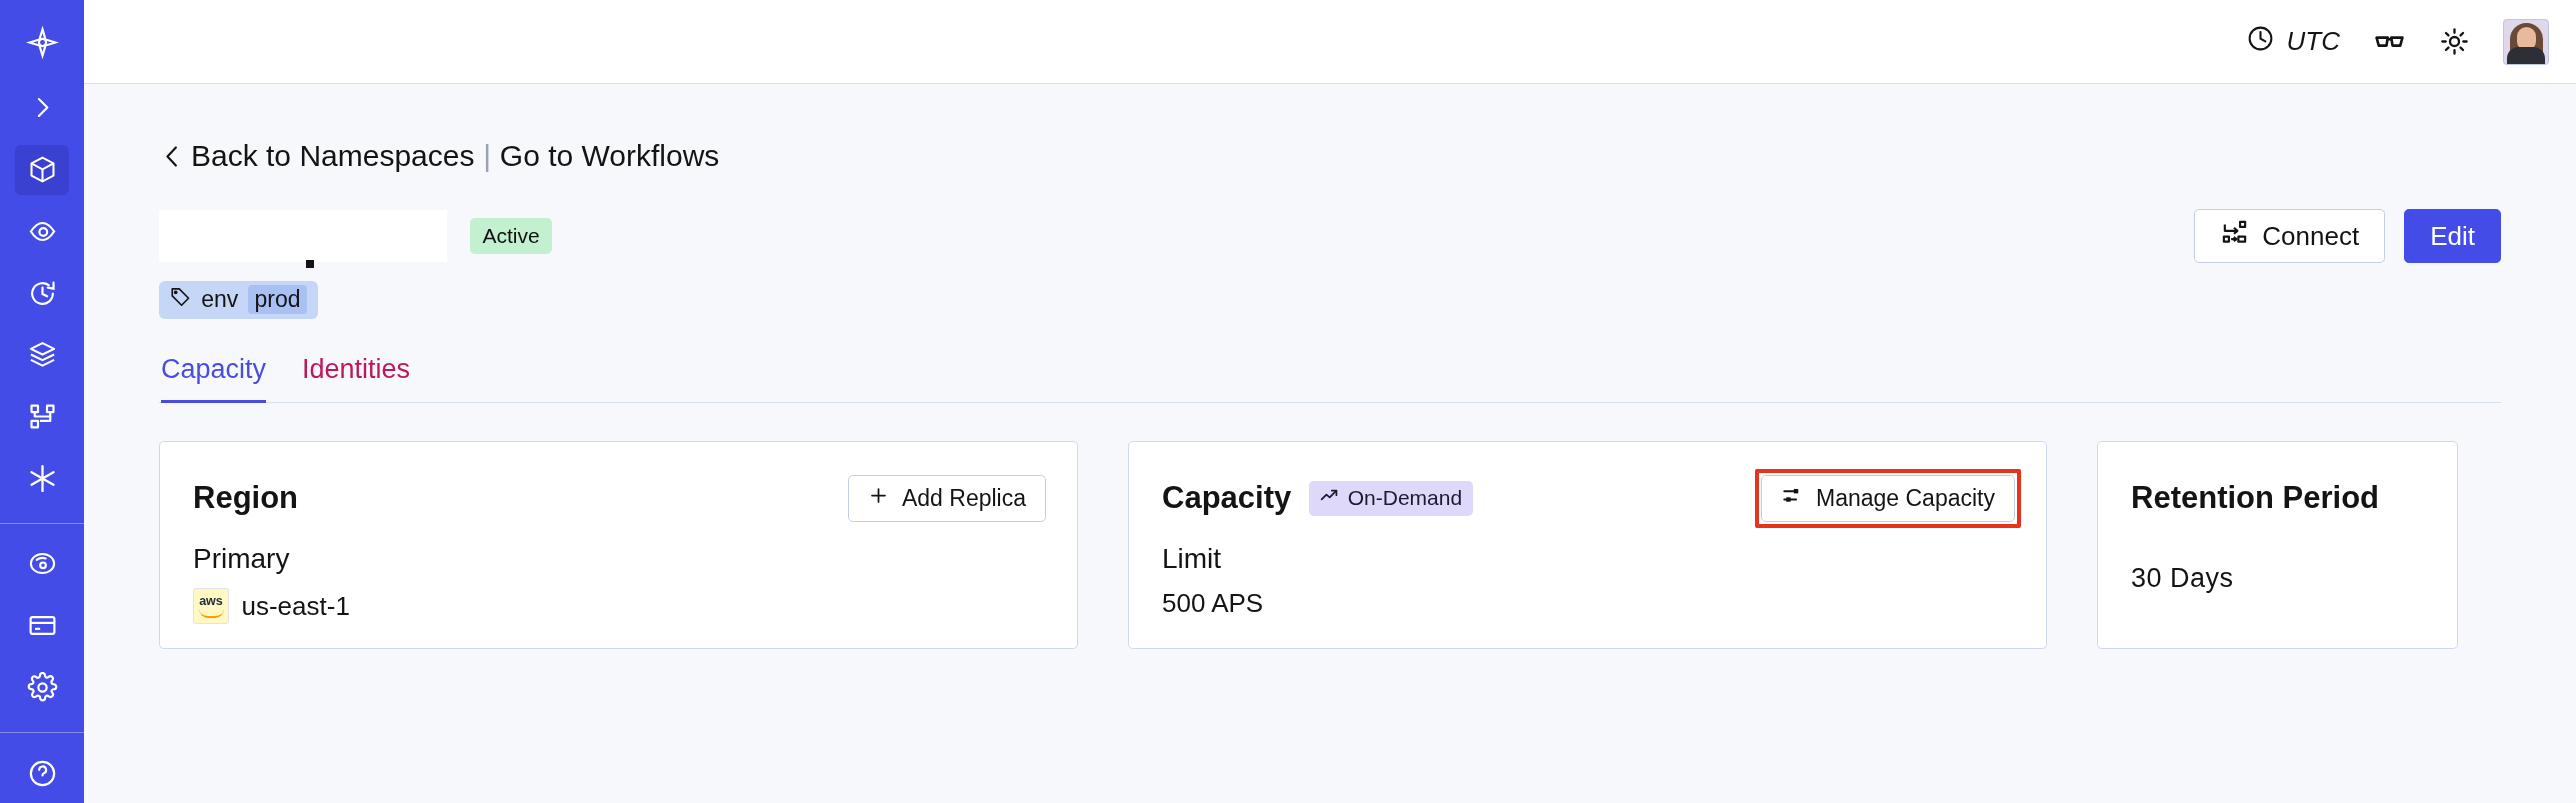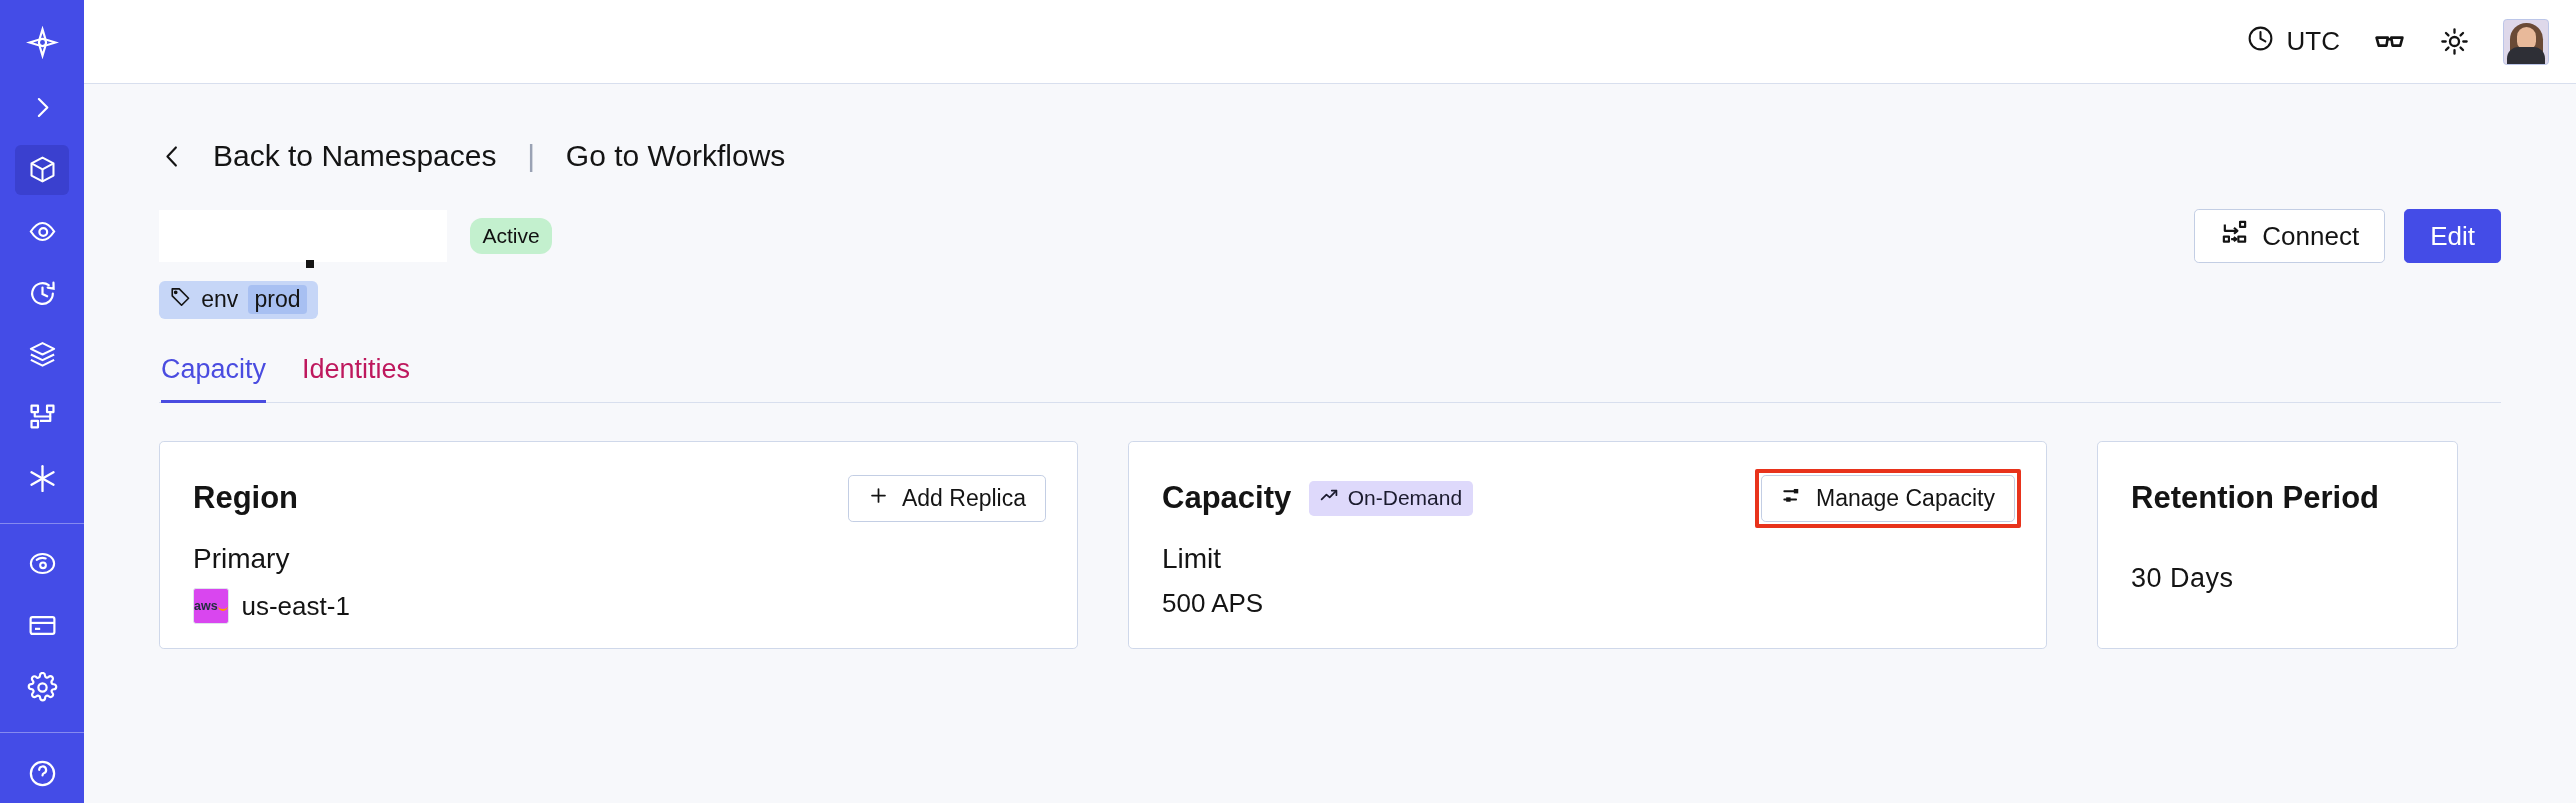--- a/index.html
+++ b/index.html
@@ -49,21 +49,21 @@
   .topbar {
     height: 84px; min-height: 84px;
     background: #ffffff;
     border-bottom: 1px solid #d8dfee;
     display: flex; align-items: center; justify-content: flex-end;
     padding-right: 27px;
     gap: 33px;
   }
   .tz {
     display: flex; align-items: center; gap: 11.5px;
-    font-size: 26px; color: #141414; cursor: pointer;
+    font-size: 26px; color: #141414; cursor: pointer; font-style: italic;
   }
   .tb-icon { display:flex; align-items:center; justify-content:center; cursor:pointer; color:#141414; }
   .avatar {
     width: 46px; height: 46px; border-radius: 3.8px;
     border: 1.9px solid #bcc6e8;
     overflow: hidden;
     background: #ded8ea;
     position: relative;
     cursor: pointer;
     flex: 0 0 auto;
@@ -78,21 +78,21 @@
   }
   .avatar .body {
     position:absolute; left:2.9px; bottom:0; width:38px; height:16.3px;
     border-radius: 11.5px 11.5px 0 0; background:#2e2f36;
   }
 
   
   .content { flex: 1 1 auto; padding: 38px 75px 0 75px; overflow: hidden; }
 
   .breadcrumb {
-    display: flex; align-items: center; gap: 27px;
+    display: flex; align-items: center; gap: 5px;
     font-size: 30px; color: #141414;
     margin-top: 17.3px;
   }
   .breadcrumb .chev { display:flex; align-items:center; cursor:pointer; }
   .bc-link { cursor: pointer; white-space: nowrap; }
   .bc-sep { color: #9aa2b4; padding: 0 3.8px; }
 
   .title-row {
     display: flex; align-items: center;
     margin-top: 36px;
@@ -104,21 +104,21 @@
   }
   .title-dot {
     position: absolute; left: 51%; bottom: -5.8px;
     width: 7.7px; height: 8.6px; background: #141414;
   }
   .badge-active {
     margin-left: 23px;
     background: #c3f0ce; color: #111;
     font-size: 21px;
     padding: 5.8px 12.5px;
-    border-radius: 12px;
+    border-radius: 5px;
     line-height: 1.15;
   }
   .title-actions { margin-left: auto; display: flex; align-items: center; gap: 19px; }
   .btn {
     display: inline-flex; align-items: center; justify-content: space-between;
     gap: 13.4px;
     font-size: 26px;
     cursor: pointer;
     white-space: nowrap;
   }
@@ -192,23 +192,23 @@
     position: absolute;
     border: 4.8px solid #e8331c;
     border-radius: 1.9px;
     pointer-events: none;
   }
   .card-label { font-size: 28px; color: #141414; margin-top: 17.3px; }
   .card-value { font-size: 26px; color: #141414; margin-top: 13.4px; display: flex; align-items: center; gap: 12.5px; }
   .card-value-large { font-size: 27px; margin-top: 38px; letter-spacing: 0.5px; }
 
   .aws-logo {
-    width: 36px; height: 36px; background: #d946ef;
+    width: 36px; height: 36px; background: #fef9c3;
     border: 1px solid #dfe3ec; border-radius: 2.9px;
-    display: flex; flex-direction: row; align-items: center; justify-content: center;
+    display: flex; flex-direction: column; align-items: center; justify-content: center;
     flex: 0 0 auto;
   }
   .aws-logo .aws-text {
     font-size: 12.5px; font-weight: 700; color: #232f3e; line-height: 1;
     font-family: "Liberation Sans", sans-serif;
   }
   .aws-logo .aws-smile {
     width: 25px; height: 8.6px; margin-top: 1.9px;
     border-bottom: 2.9px solid #ff9900;
     border-radius: 0 0 13.4px 13.4px;

